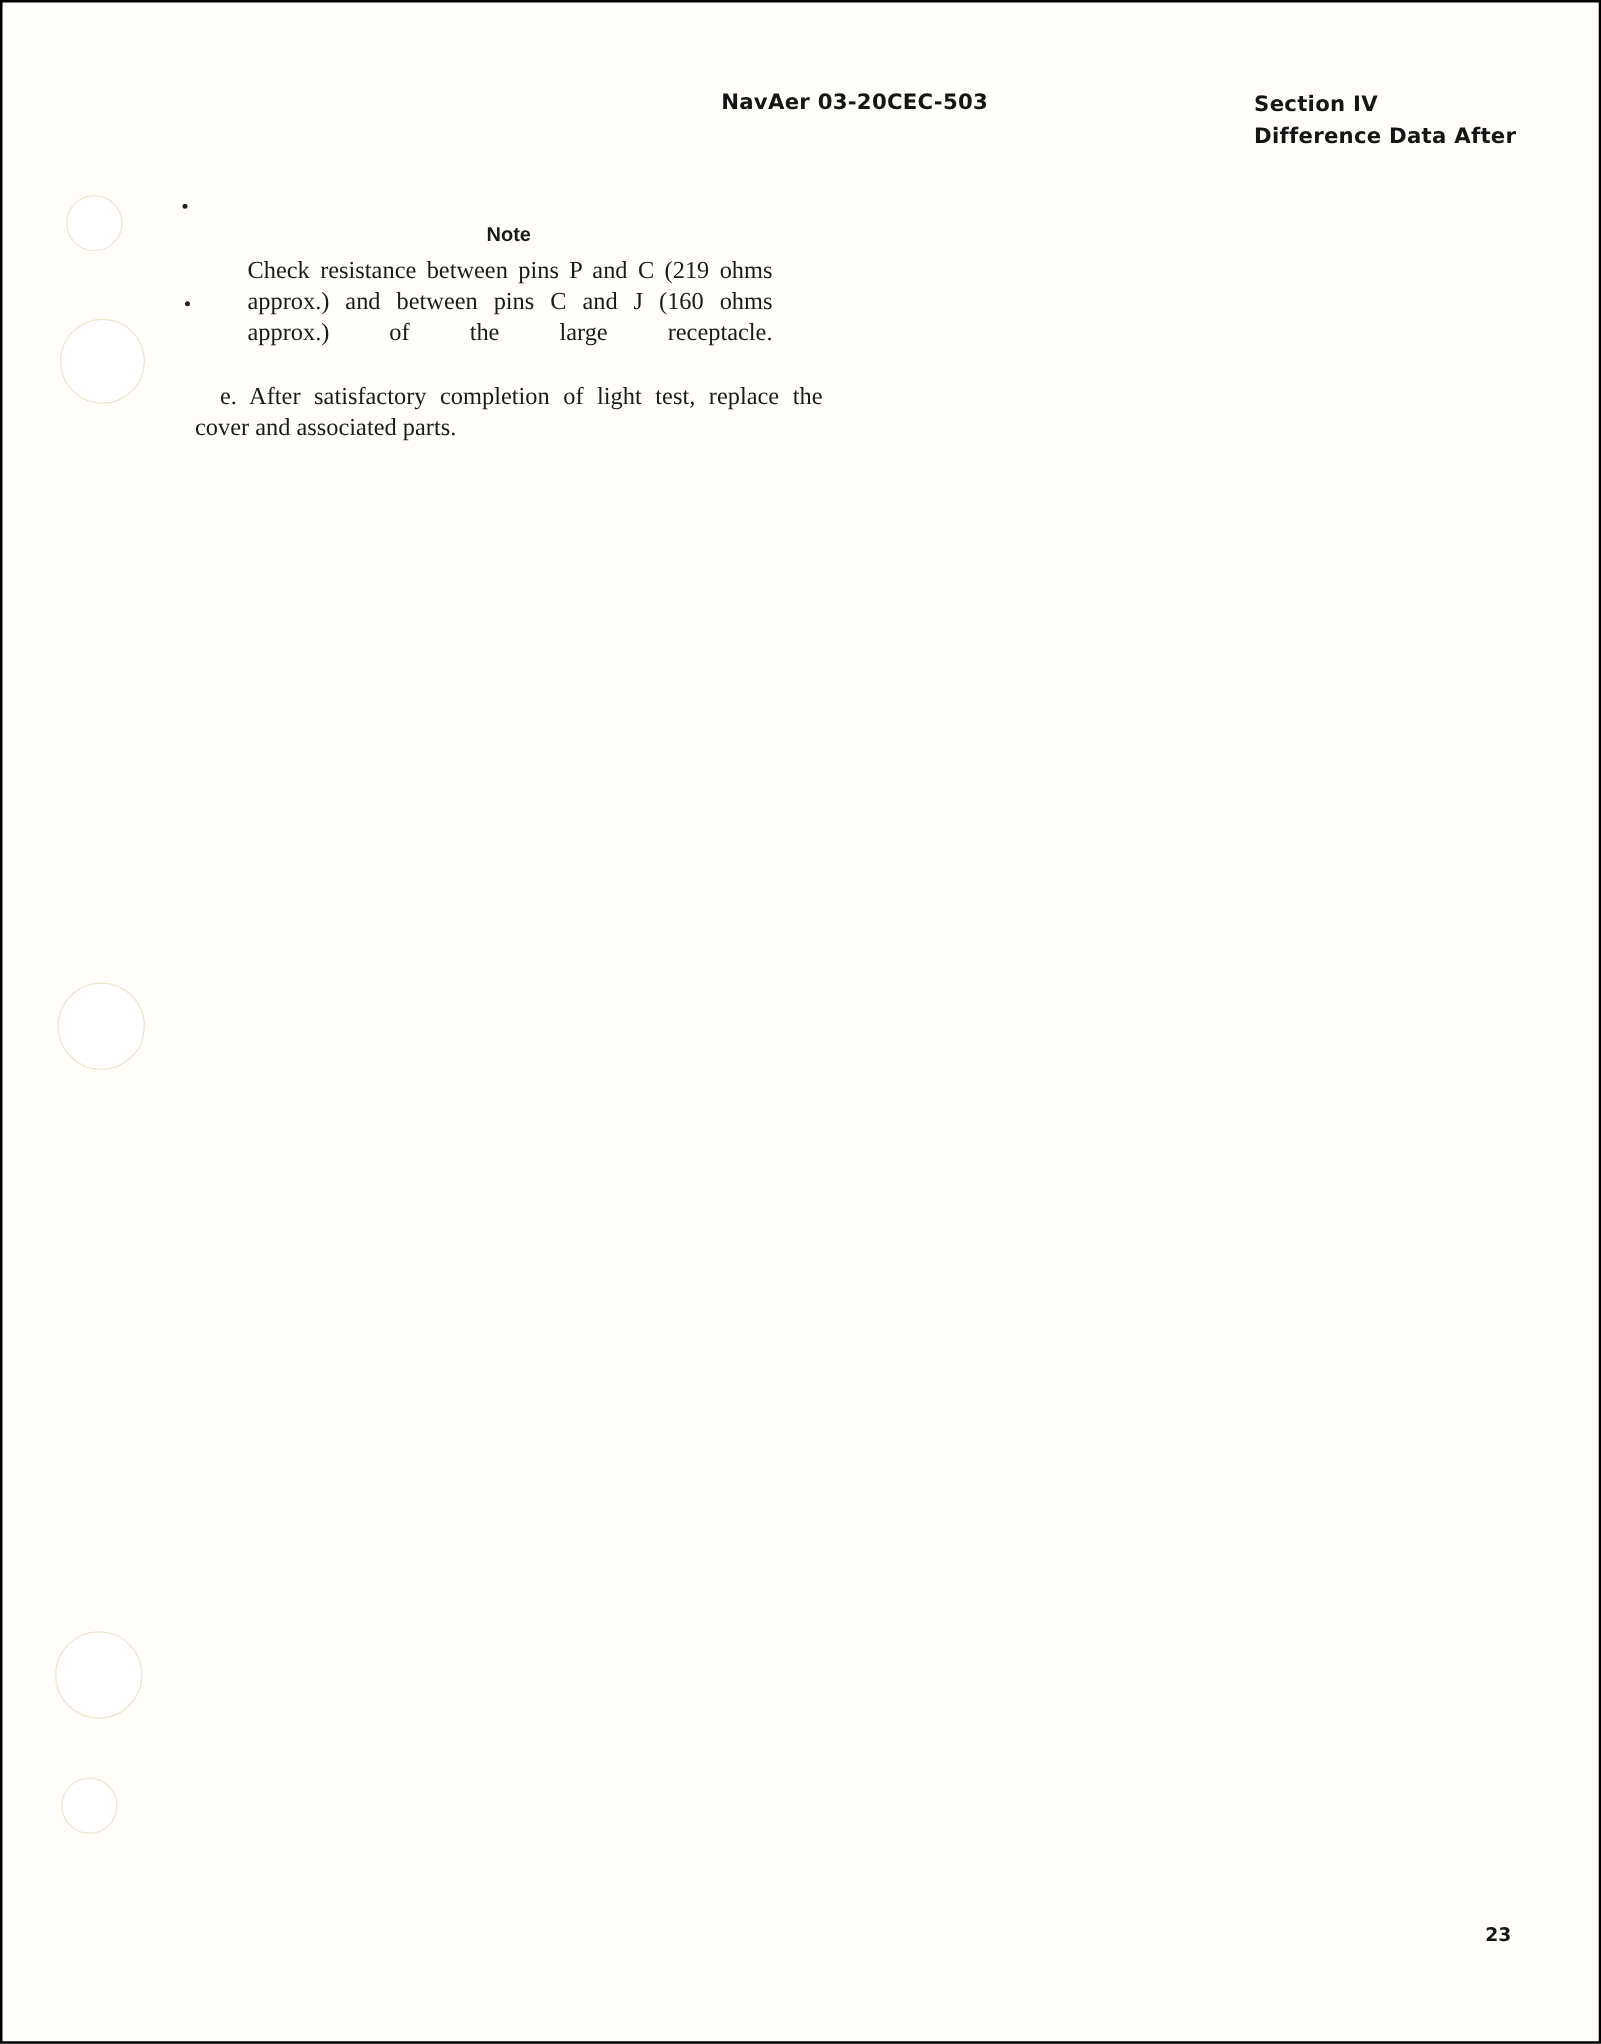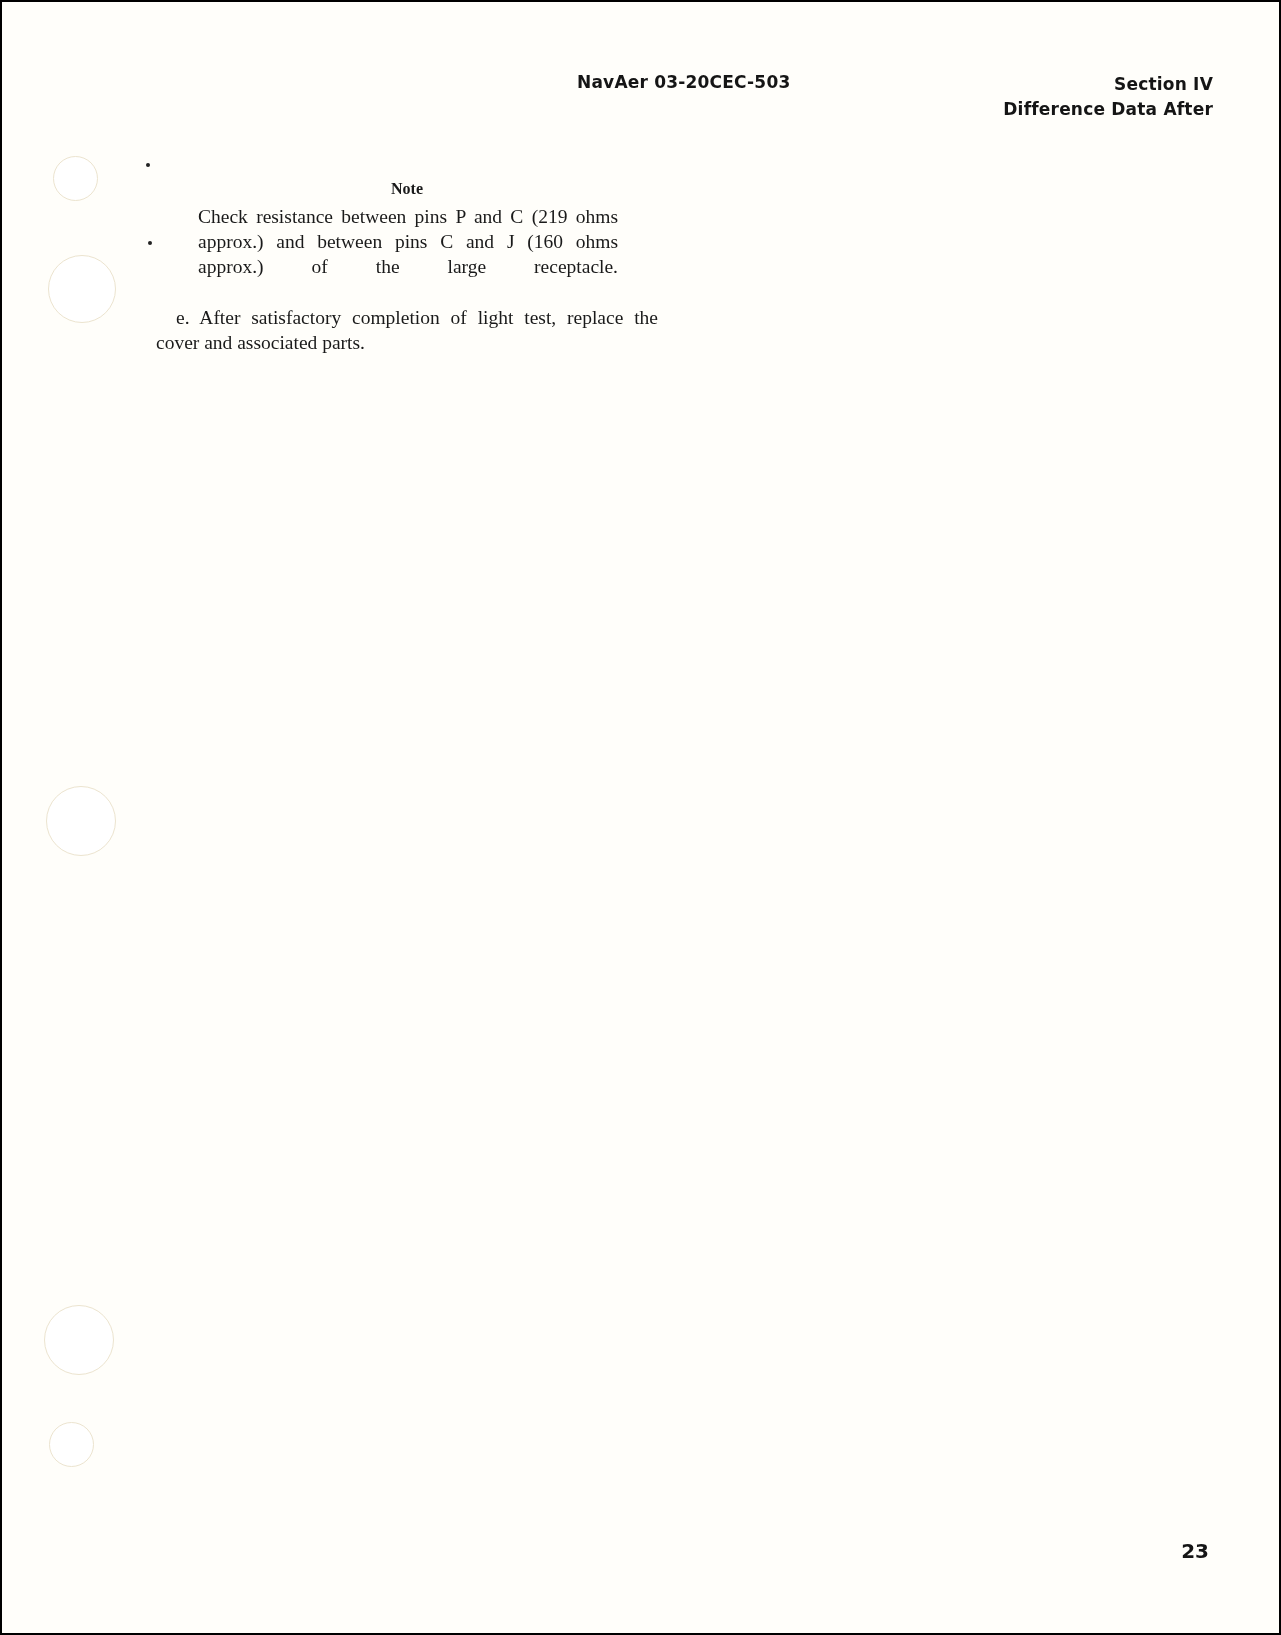--- a/index.html
+++ b/index.html
@@ -35,21 +35,21 @@
       font-family: "DejaVu Sans", sans-serif;
       font-weight: bold;
       font-size: 17px;
       color: #151515;
       letter-spacing: 0.2px;
     }
     .header-right {
       position: absolute;
       right: 66px;
       top: 70px;
-      text-align: right;
+      text-align: left;
       font-family: "DejaVu Sans", sans-serif;
       font-weight: bold;
       font-size: 17px;
       color: #151515;
       line-height: 25px;
       letter-spacing: 0.2px;
     }
     .body-col {
       position: absolute;
       left: 154px;
@@ -60,41 +60,41 @@
       line-height: 25px;
       color: #1a1a1a;
     }
     .para {
       text-align: justify;
       text-indent: 20px;
       margin: 0 0 9px 0;
     }
     .note-title {
       text-align: center;
-      font-family: Liberation Serif, serif;
+      font-family: Liberation Sans, sans-serif;
       font-weight: bold;
       font-size: 16px;
       margin: 29px 0 3px 0;
       padding-left: 0;
     }
     .note-body {
       margin: 0 40px 0 42px;
       text-align: justify;
       text-align-last: justify;
     }
     .note-wrap {
       margin-bottom: 26px;
     }
     .page-number {
       position: absolute;
       right: 70px;
       top: 1537px;
       font-family: "DejaVu Sans", sans-serif;
       font-weight: bold;
-      font-size: 20px;
+      font-size: 15px;
       color: #151515;
     }
     .speck {
       position: absolute;
       width: 4px;
       height: 4px;
       border-radius: 50%;
       background: #222;
     }
   </style>

